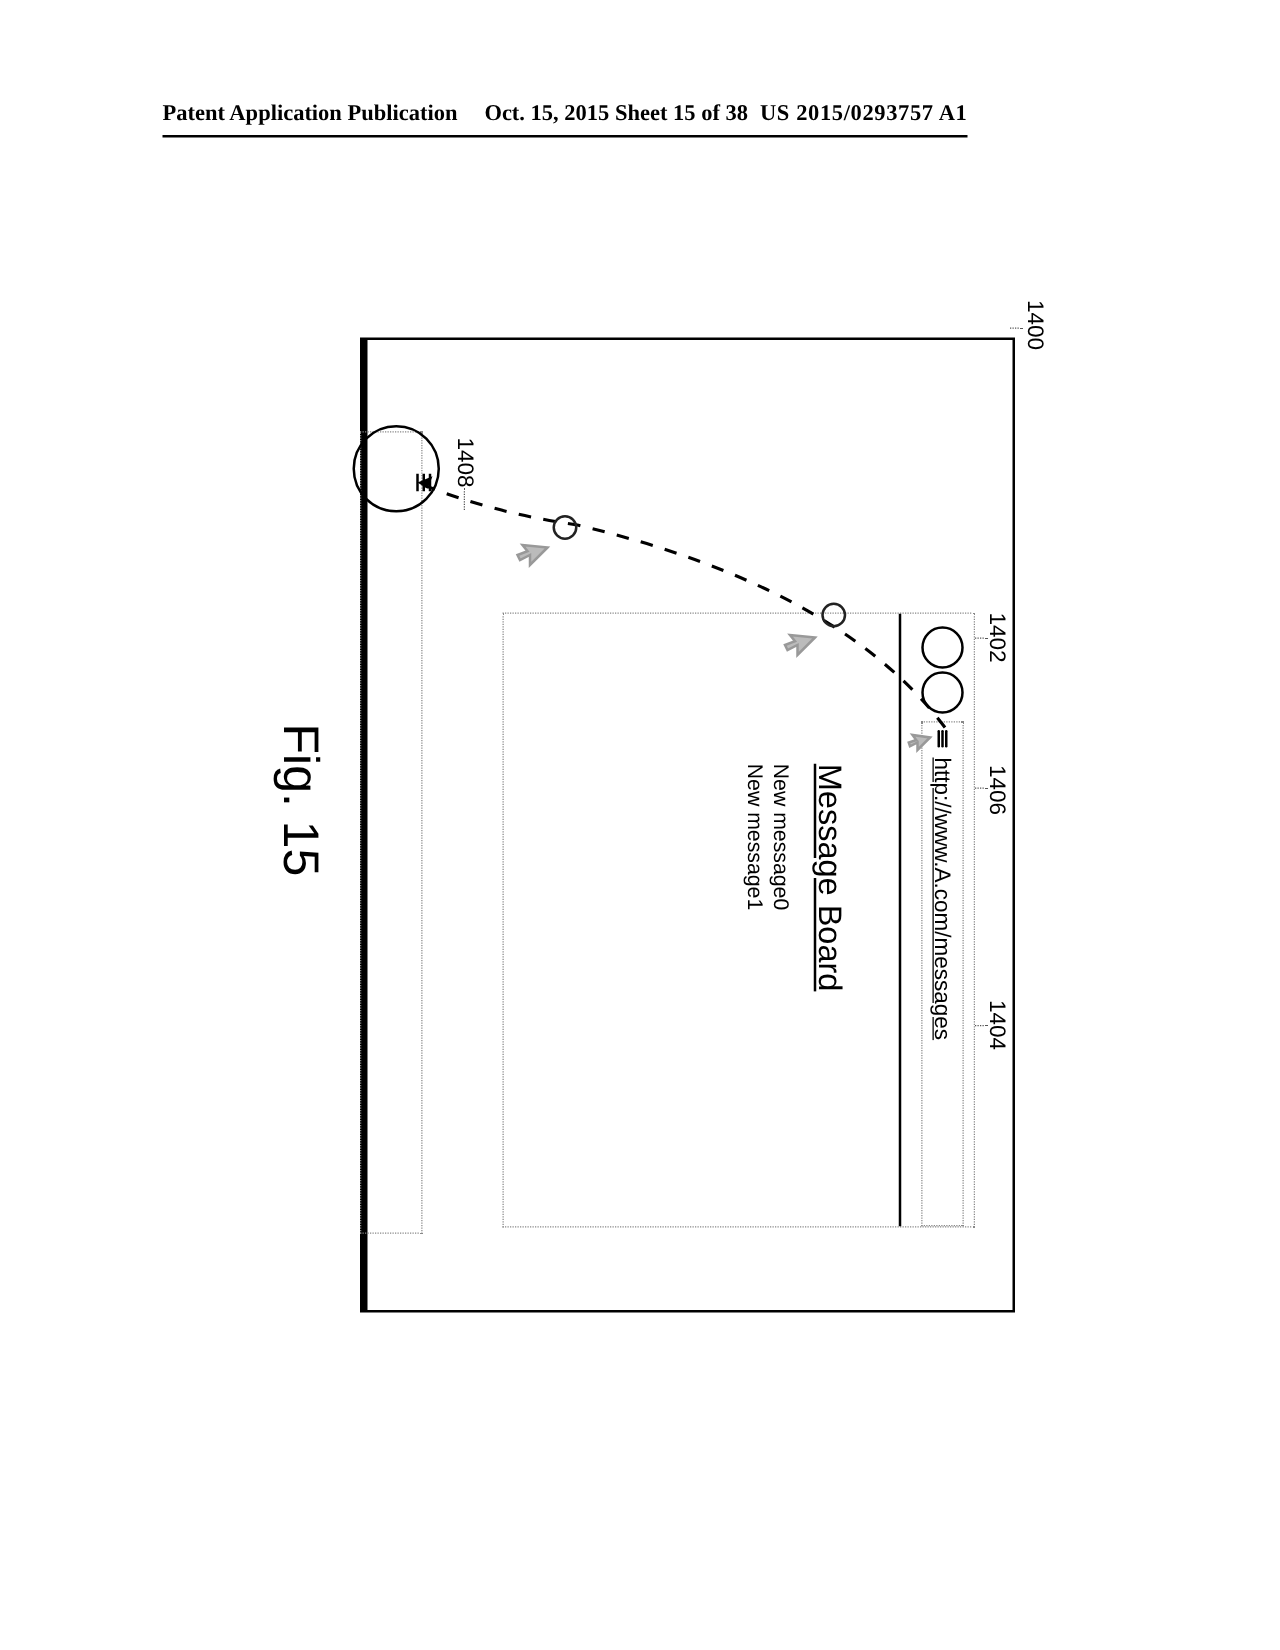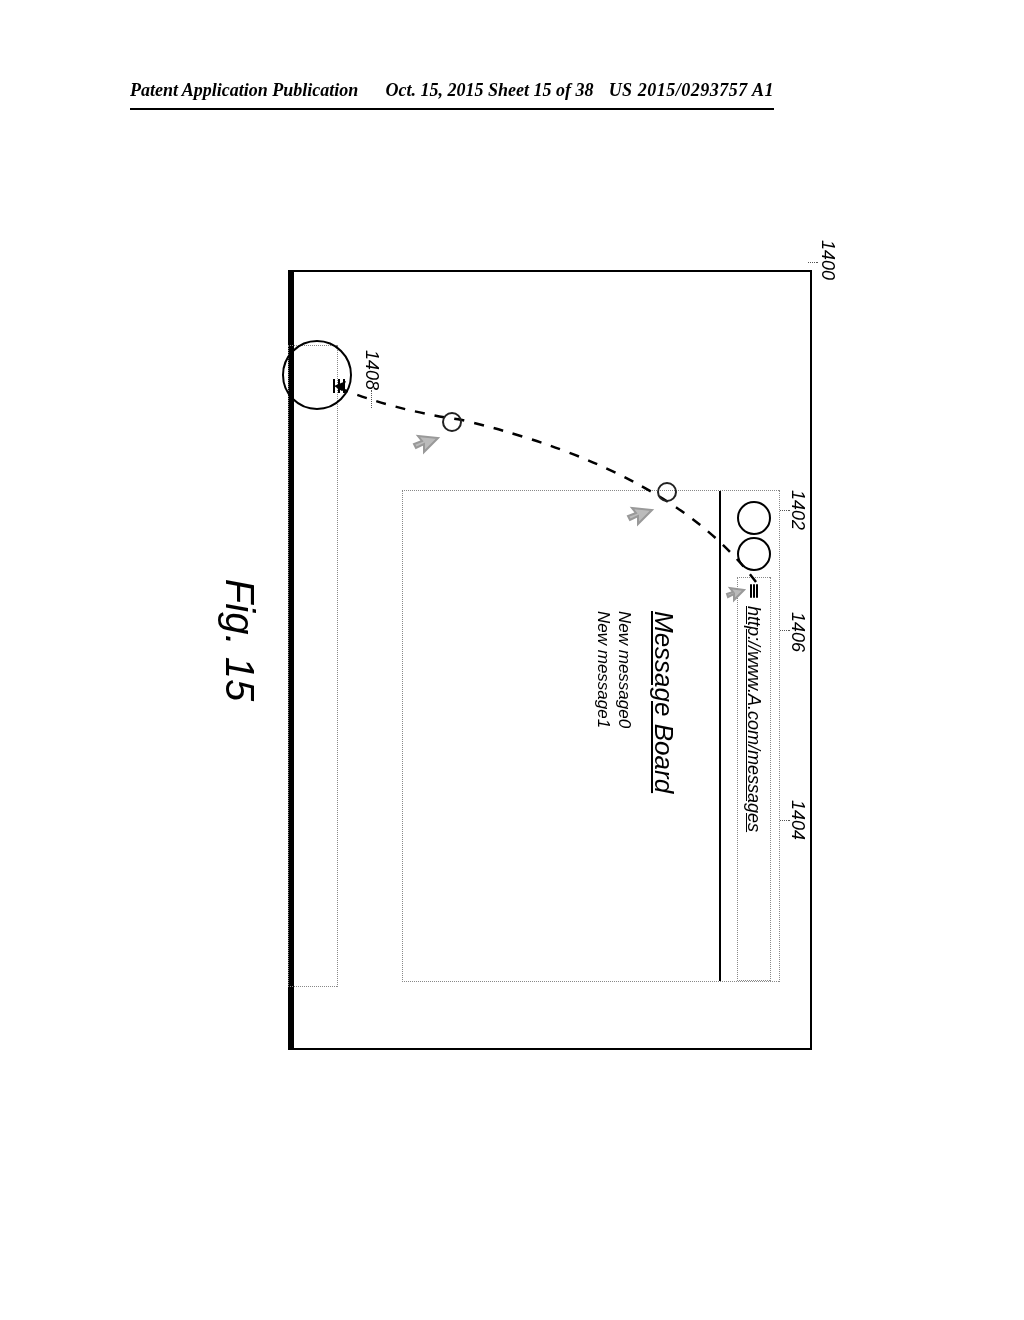--- a/index.html
+++ b/index.html
@@ -1,16 +1,16 @@
 <!DOCTYPE html>
 <html><head>
 <meta charset="utf-8">
 <style>
   html,body{margin:0;padding:0;background:#fff;font-family:"Times New Roman",serif;}
-  .page{position:relative;width:904px;height:1320px;font-style:italic;}
+  .page{position:relative;width:904px;height:1320px;}
   .hdr{position:absolute;left:130px;top:80px;right:130px;font-size:18px;display:flex;justify-content:space-between;align-items:baseline;}
   .hdr .l{font-weight:bold;}
   .hdr .c{font-weight:bold;margin-left:12px;}
   .hdr .r{font-weight:bold;letter-spacing:.5px;text-align:right;}
   .hdr-rule{position:absolute;left:130px;right:130px;top:108px;border-top:2px solid #000;}
 
   
   .canvas{
     position:absolute;
     left:512px;top:640px;

